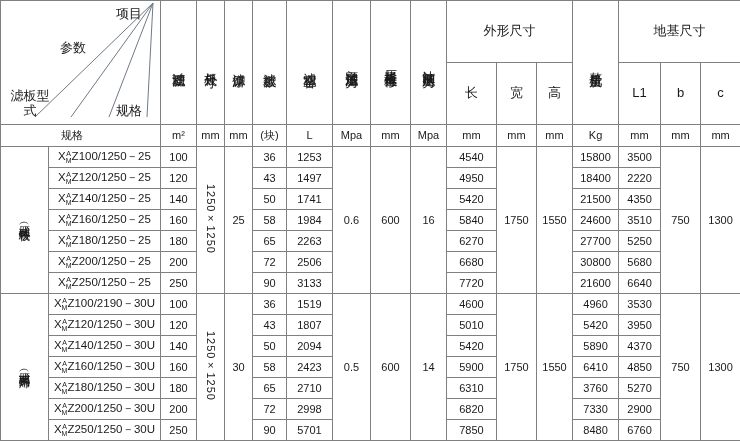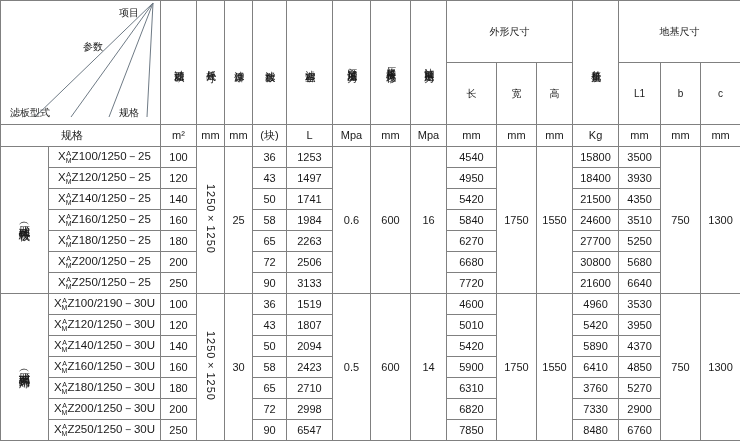--- a/index.html
+++ b/index.html
@@ -19,21 +19,21 @@
     height:441px;
   }
   table.spec td{
     border:1px solid #808080;
     text-align:center;
     vertical-align:middle;
     padding:0;
     line-height:1.15;
     background:#ffffff;
   }
-  .hdr{background:#d6e0ea;font-size:10px;}
+  .hdr{background:#d6e0ea;font-size:13px;}
   .hdr-unit{background:#d6e0ea;font-size:11px;}
   .vert{
     writing-mode:vertical-rl;
     text-orientation:upright;
     letter-spacing:1px;
     display:inline-block;
     line-height:1.05;
   }
   .rot{
     writing-mode:vertical-rl;
@@ -43,21 +43,21 @@
   }
   .model{
     text-align:left;
     padding-left:6px;
     font-size:11.5px;
     white-space:nowrap;
   }
   .stack{display:inline-block;text-align:center;font-size:7px;line-height:1.0;vertical-align:middle;position:relative;top:0px;}
   .corner{position:relative;padding:0;}
   .corner .l1{position:absolute;left:6px;bottom:6px;width:46px;line-height:1.1;}
-  .corner .l2{position:absolute;left:68px;top:40px;width:48px;text-align:center;line-height:1.1;}
+  .corner .l2{position:absolute;left:48px;top:40px;width:48px;text-align:center;line-height:1.1;}
   .corner .l3{position:absolute;right:8px;top:6px;width:46px;text-align:center;line-height:1.1;}
   .corner .l4{position:absolute;right:8px;bottom:6px;width:46px;text-align:center;line-height:1.1;}
   .corner svg{position:absolute;left:0;top:0;}
   .grp{background:#ffffff;font-size:11.5px;}
 </style>
 </head>
 <body>
 
 <div class="sheet">
   <table class="spec">
@@ -157,21 +157,21 @@
       <td rowspan="7">750</td>
       <td rowspan="7">1300</td>
     </tr>
     <tr style="height:21px">
       <td class="model"><span>X</span><span class="stack"><span>A</span><br><span>M</span></span><span>Z120/1250－25</span></td>
       <td>120</td>
       <td>43</td>
       <td>1497</td>
       <td>4950</td>
       <td>18400</td>
-      <td>3930</td>
+      <td>2220</td>
     </tr>
     <tr style="height:21px">
       <td class="model"><span>X</span><span class="stack"><span>A</span><br><span>M</span></span><span>Z140/1250－25</span></td>
       <td>140</td>
       <td>50</td>
       <td>1741</td>
       <td>5420</td>
       <td>21500</td>
       <td>4350</td>
     </tr>
@@ -273,20 +273,20 @@
       <td>72</td>
       <td>2998</td>
       <td>6820</td>
       <td>7330</td>
       <td>2900</td>
     </tr>
     <tr style="height:21px">
       <td class="model"><span>X</span><span class="stack"><span>A</span><br><span>M</span></span><span>Z250/1250－30U</span></td>
       <td>250</td>
       <td>90</td>
-      <td>6547</td>
+      <td>5701</td>
       <td>7850</td>
       <td>8480</td>
       <td>6760</td>
     </tr>
   </tbody>
     </table>
 </div>
 
 </body></html>

